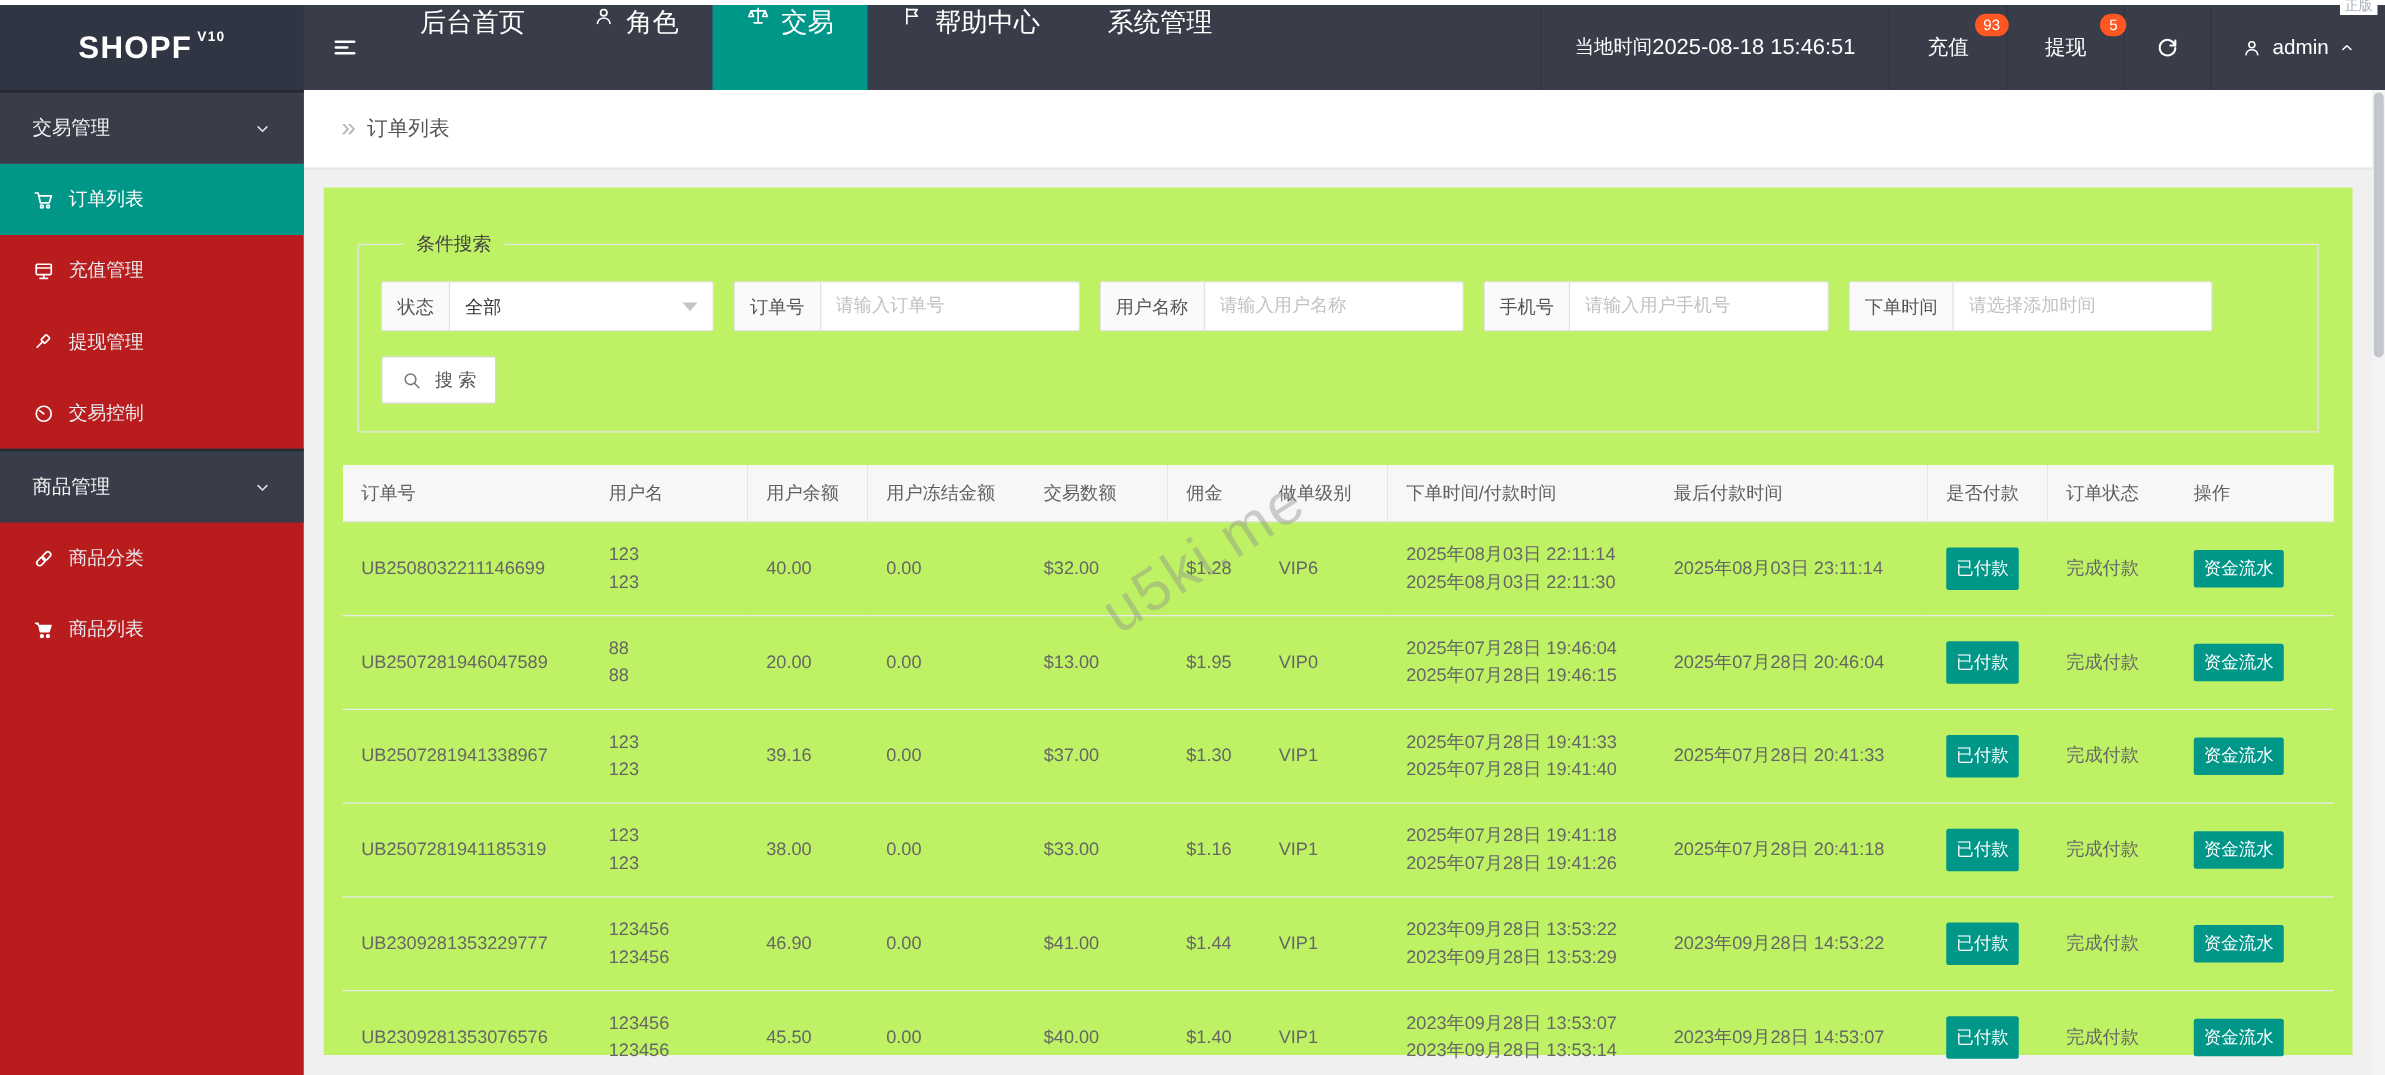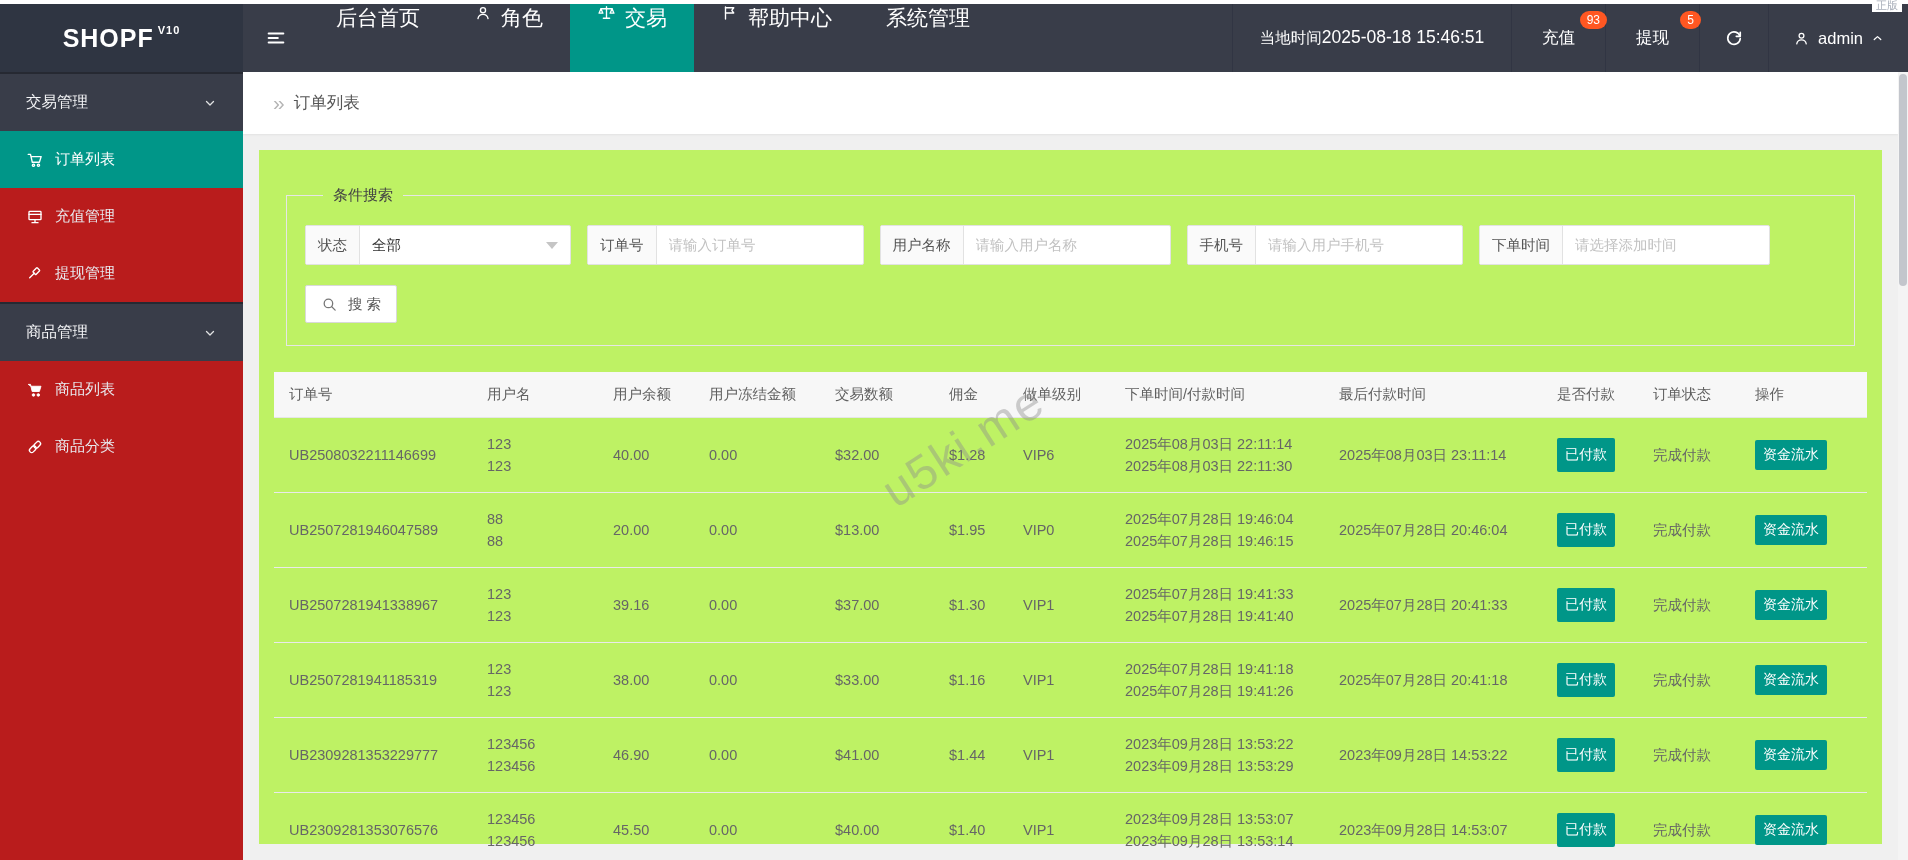--- a/index.html
+++ b/index.html
@@ -204,42 +204,49 @@
     </div>
     <div class="side-item">
       <svg width="18" height="18" viewBox="0 0 24 24" fill="none" stroke="#fff" stroke-width="1.8" stroke-linecap="round" stroke-linejoin="round">
           <g transform="rotate(45 12 10)">
             <rect x="9.2" y="3.5" width="5.6" height="8" rx="1"></rect>
             <line x1="12" y1="11.5" x2="12" y2="20"></line>
           </g>
         </svg>
       <span>提现管理</span>
     </div>
+    <div class="side-item">
+      <svg width="18" height="18" viewBox="0 0 24 24" fill="none" stroke="#fff" stroke-width="1.8" stroke-linecap="round">
+          <circle cx="12" cy="12" r="8"></circle>
+          <line x1="12" y1="12" x2="7.6" y2="8.6"></line>
+        </svg>
+      <span>交易控制</span>
+    </div>
     <div class="side-group-title">
       <span>商品管理</span>
       <svg class="chev" width="14" height="14" viewBox="0 0 24 24" fill="none" stroke="#fff" stroke-width="2.2" stroke-linecap="round" stroke-linejoin="round">
           <polyline points="6 9.5 12 15.5 18 9.5"></polyline>
         </svg>
-    </div>
-    <div class="side-item">
-      <svg width="18" height="18" viewBox="0 0 24 24" fill="#fff" stroke="#fff" stroke-width="1.2" stroke-linejoin="round">
-          <path d="M3 4.5h3l2.2 9.5h9.6l2.2-7H6.6z"></path>
-          <circle cx="10" cy="18.6" r="1.7"></circle>
-          <circle cx="16.4" cy="18.6" r="1.7"></circle>
-        </svg>
-      <span>商品列表</span>
     </div>
     <div class="side-item">
       <svg width="18" height="18" viewBox="0 0 24 24" fill="none" stroke="#fff" stroke-width="1.8" stroke-linecap="round">
           <g transform="rotate(-45 12 12)">
             <rect x="2.8" y="9" width="10" height="6" rx="3"></rect>
             <rect x="11.2" y="9" width="10" height="6" rx="3"></rect>
           </g>
         </svg>
       <span>商品分类</span>
+    </div>
+    <div class="side-item">
+      <svg width="18" height="18" viewBox="0 0 24 24" fill="#fff" stroke="#fff" stroke-width="1.2" stroke-linejoin="round">
+          <path d="M3 4.5h3l2.2 9.5h9.6l2.2-7H6.6z"></path>
+          <circle cx="10" cy="18.6" r="1.7"></circle>
+          <circle cx="16.4" cy="18.6" r="1.7"></circle>
+        </svg>
+      <span>商品列表</span>
     </div>
   </div>
 
   <div class="content">
     <div class="breadcrumb-bar">
       <span class="crumb-arrow">»</span>
       <span class="crumb-current">订单列表</span>
     </div>
 
     <div class="card">

